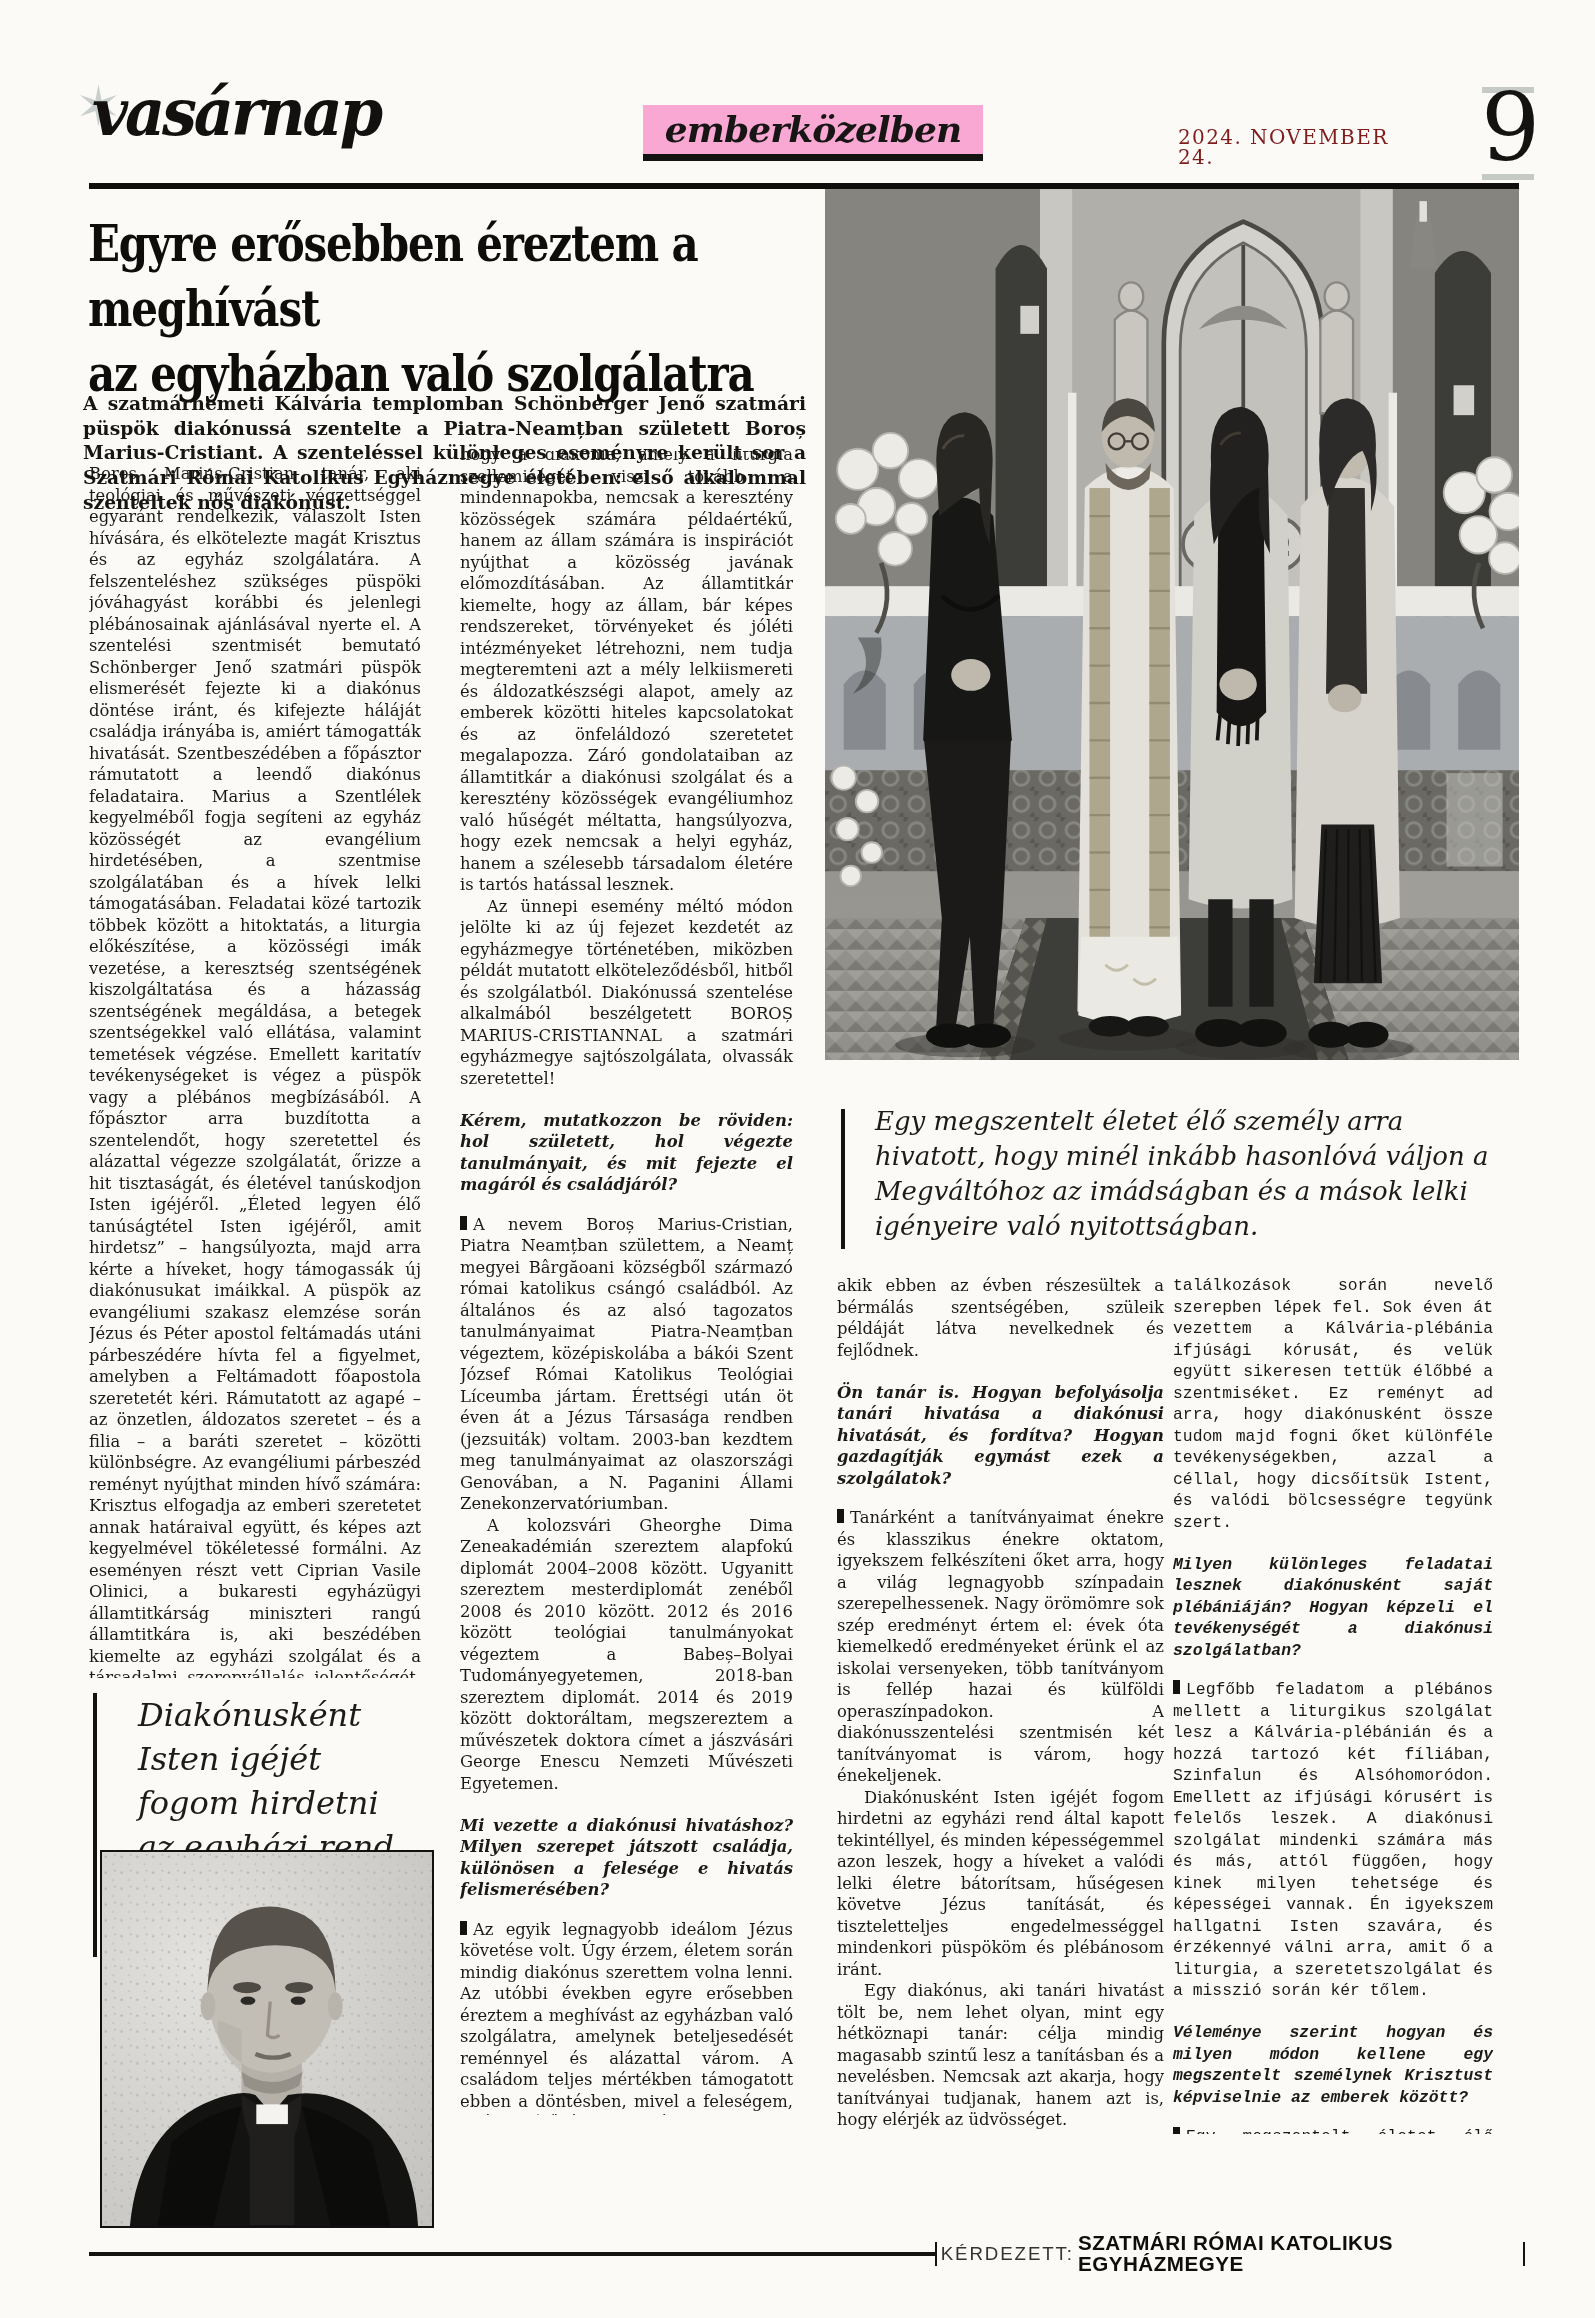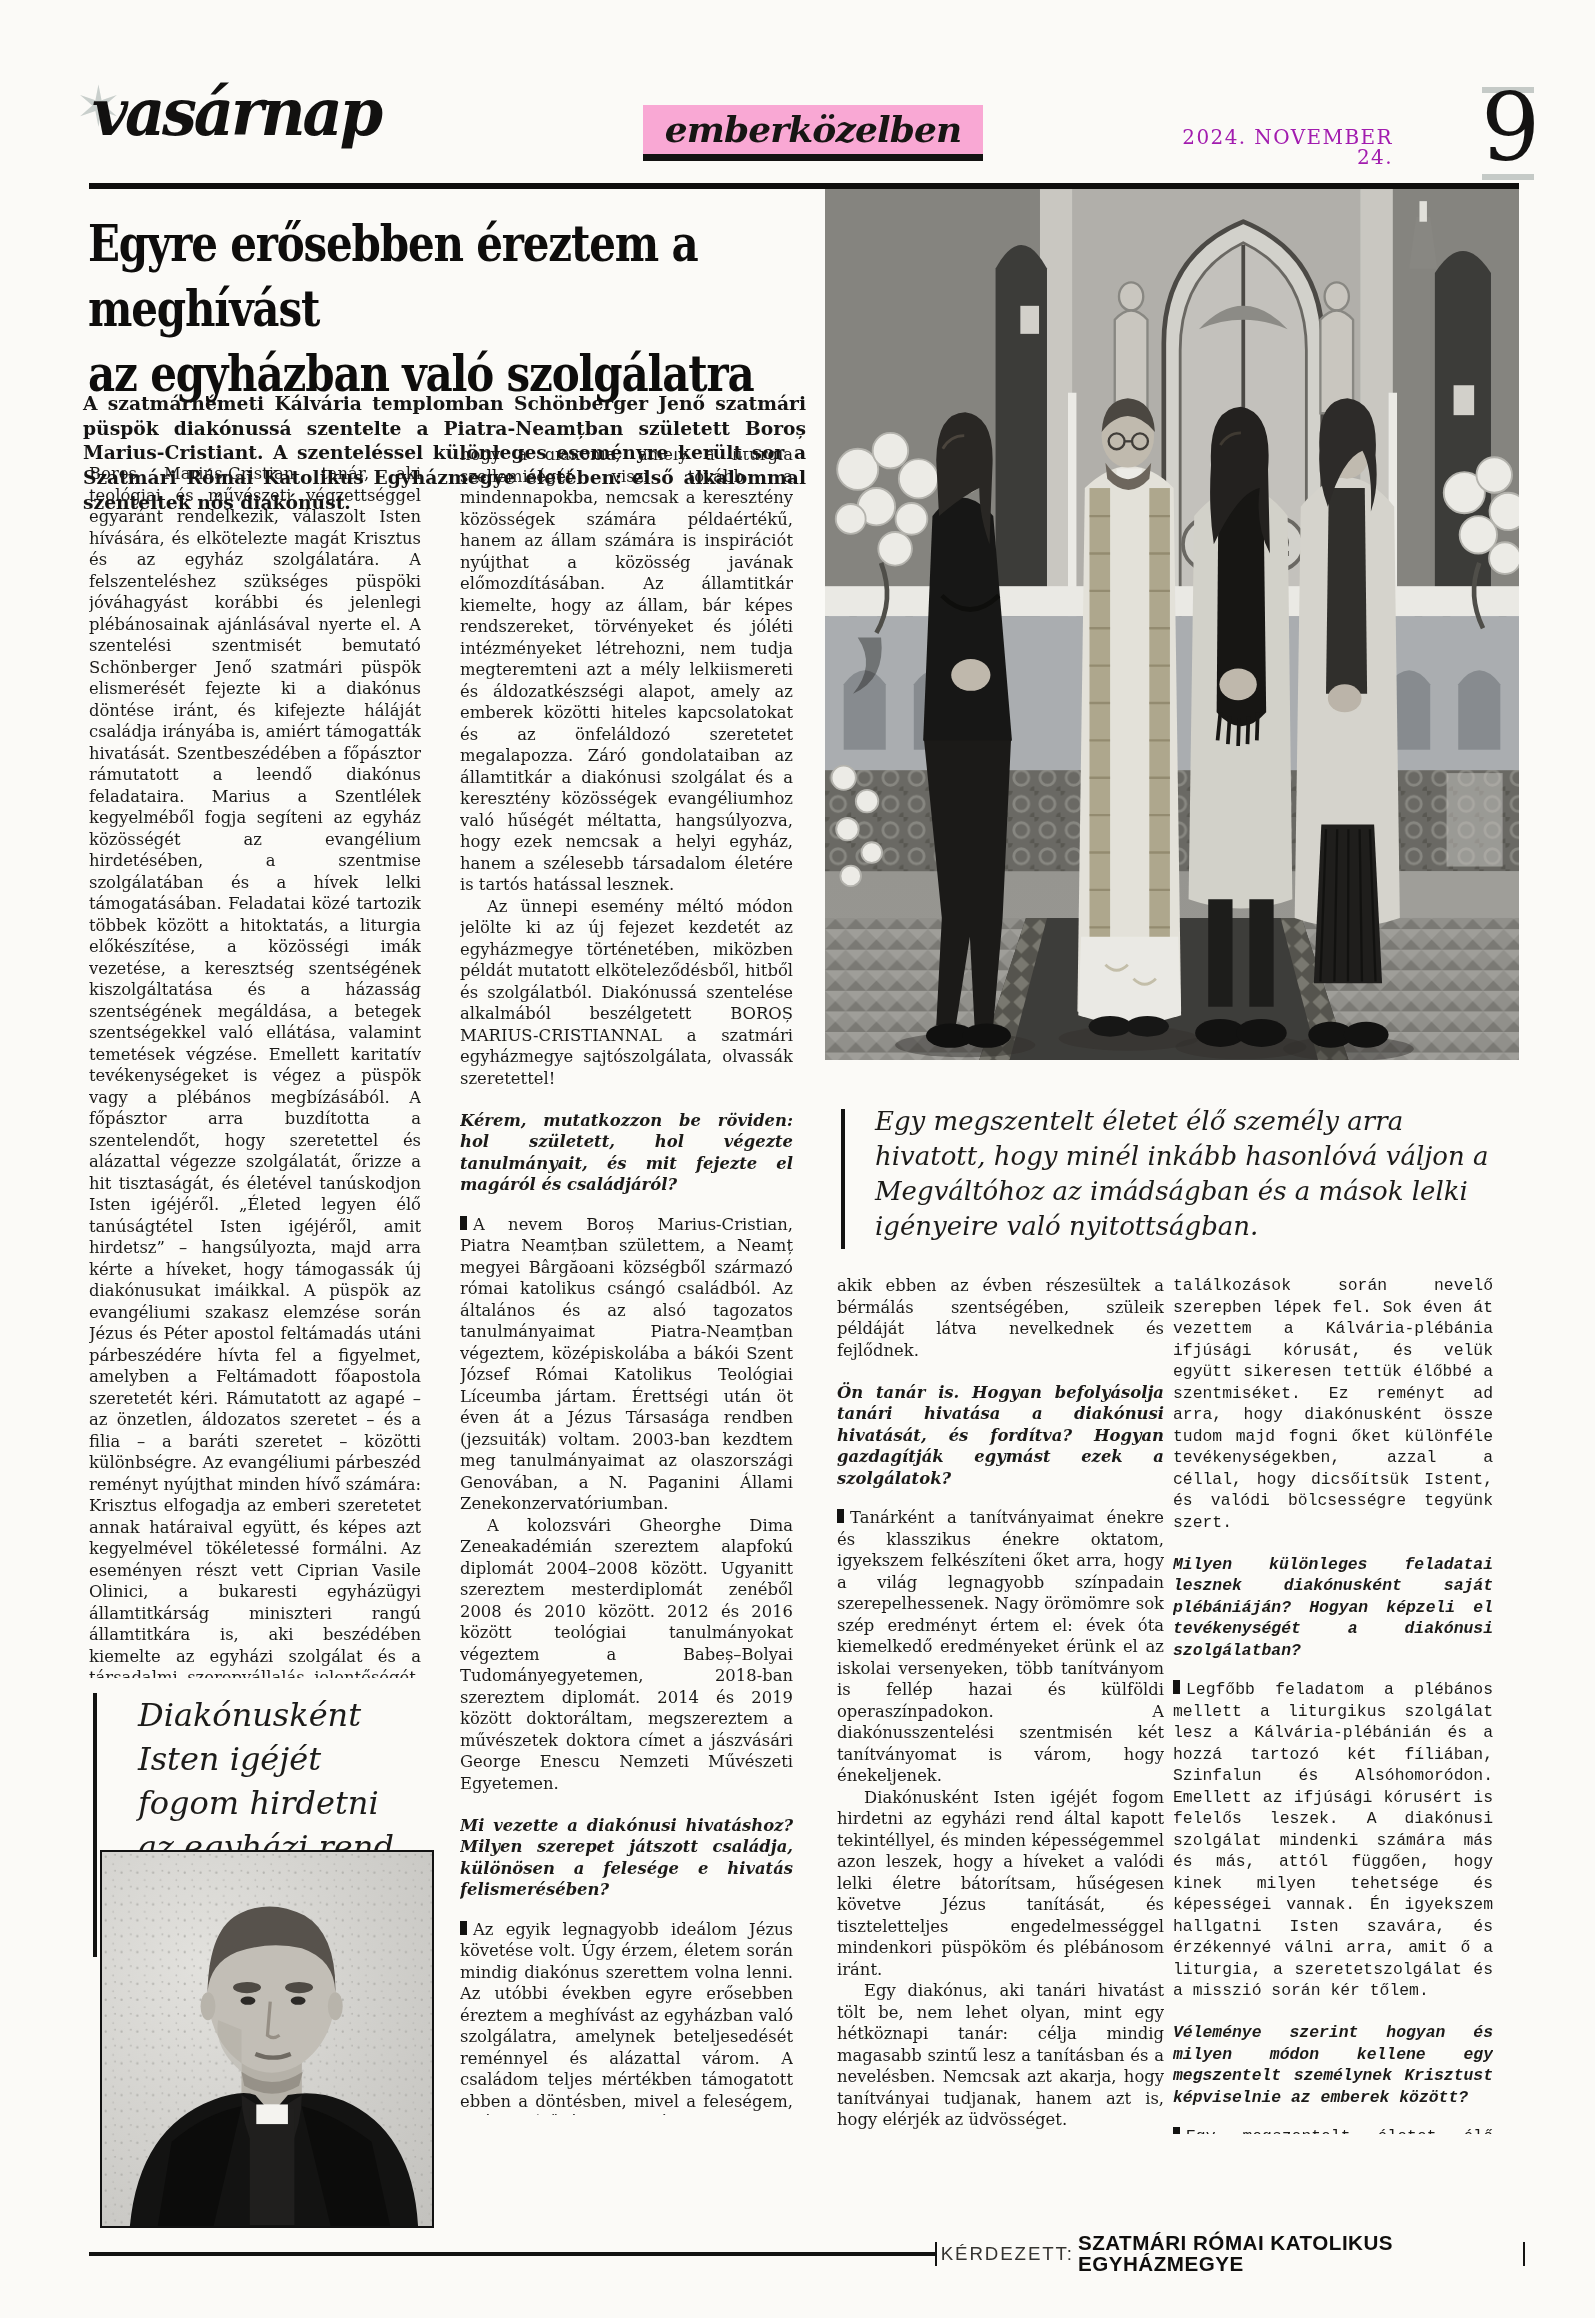--- a/index.html
+++ b/index.html
@@ -11,22 +11,22 @@
   
   .masthead-star { position:absolute; left:75px; top:74px; font-size:56px; color:#c9cfcc; z-index:1; }
   .masthead { position:absolute; left:92px; top:79px; z-index:2;
     font:italic 700 66px/1 "DejaVu Serif", serif; letter-spacing:-3.3px; color:#121110;
     transform:scaleX(.94); transform-origin:left top; }
   .masthead-bar-gray  { position:absolute; left:96px; top:250px; width:29px;  height:9.3px; background:#c5cac7; }
   .masthead-bar-black { position:absolute; left:128px; top:250px; width:218px; height:9.3px; background:#131312; z-index:1; }
   .section-box { position:absolute; left:643px; top:105px; width:340px; height:49px;
     background:#f9a8d4; border-bottom:7.5px solid #131312; text-align:center; }
   .section-box span { font:italic 700 36px/49px "DejaVu Serif", serif; letter-spacing:-0.9px; color:#171614; }
-  .issue-date { position:absolute; left:1178px; top:127px; width:215px; text-align:right;
-    font:400 20px/1 "DejaVu Serif", serif; letter-spacing:1.4px; color:#a21caf; }
+  .issue-date { position:absolute; left:1178px; top:127px; width:215px; 
+    font:400 20px/1 "DejaVu Serif", serif; letter-spacing:1.4px; color:#7f1d1d; }
   .page-number { position:absolute; left:1481px; top:82px; width:56px; text-align:center;
     font:400 93px/1 "DejaVu Serif", serif; color:#141312; }
   .pn-bar { position:absolute; left:1482px; width:52px; height:6px; background:#c5cac7; }
   .pn-bar.top { top:87px; } .pn-bar.bottom { top:174px; }
   .header-rule { position:absolute; left:89px; top:183px; width:1430px; height:6.5px; background:#0f0e0d; }
 
   
   .headline { position:absolute; left:88px; top:211px; width:865px; z-index:3;
     font:700 50px/1.3 "DejaVu Serif", serif; letter-spacing:-1.4px; color:#0e0d0c;
     transform:scaleX(.84); transform-origin:left top; }

